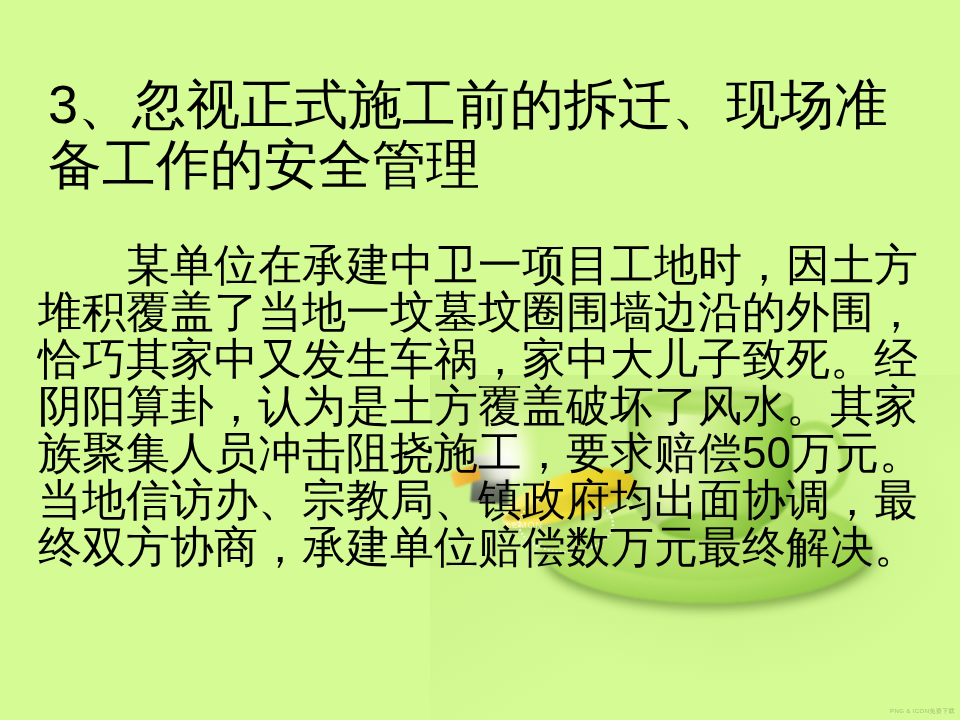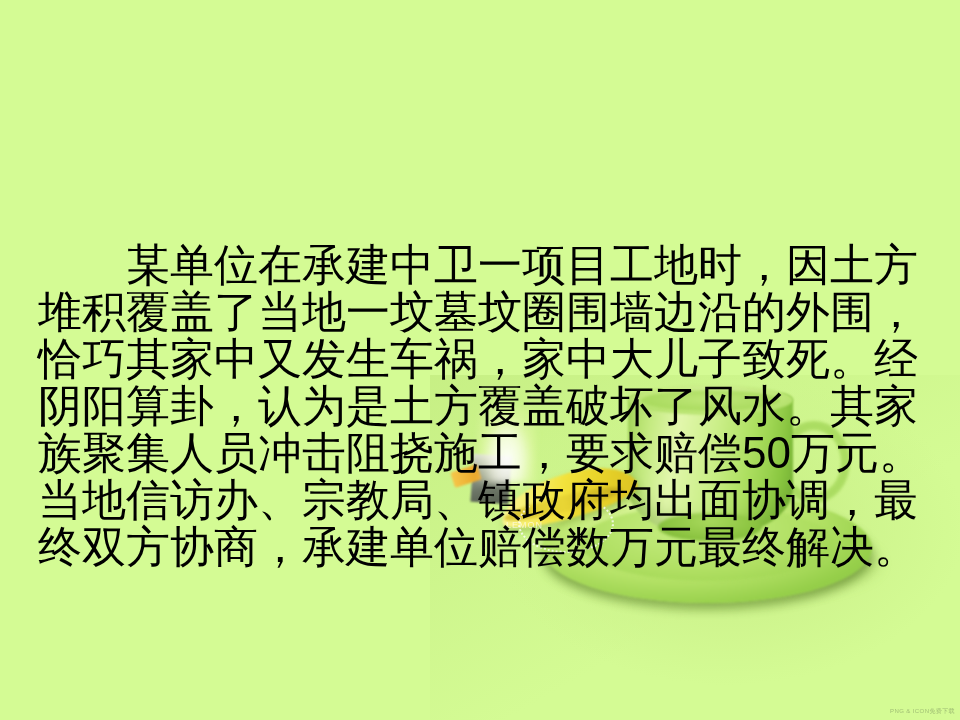--- a/index.html
+++ b/index.html
@@ -262,18 +262,19 @@
     <div class="cup-foot"></div>
     <div class="lemon"></div>
     <div class="lemon-peel"></div>
     <div class="teabag"></div>
     <div class="teabag-tag"></div>
     <div class="highlight"></div>
     <div class="lemon-ring"></div>
     <div class="lemon-word">LEMON</div>
   </div>
 
+  <div id="title">3、忽视正式施工前的拆迁、现场准备工作的安全管理</div>
 
   <div id="body">　　某单位在承建中卫一项目工地时，因土方堆积覆盖了当地一坟墓坟圈围墙边沿的外围，恰巧其家中又发生车祸，家中大儿子致死。经阴阳算卦，认为是土方覆盖破坏了风水。其家族聚集人员冲击阻挠施工，要求赔偿50万元。当地信访办、宗教局、镇政府均出面协调，最终双方协商，承建单位赔偿数万元最终解决。</div>
 
   <div id="watermark">PNG &amp; ICON免费下载</div>
 
 </div>
 
 </body></html>

